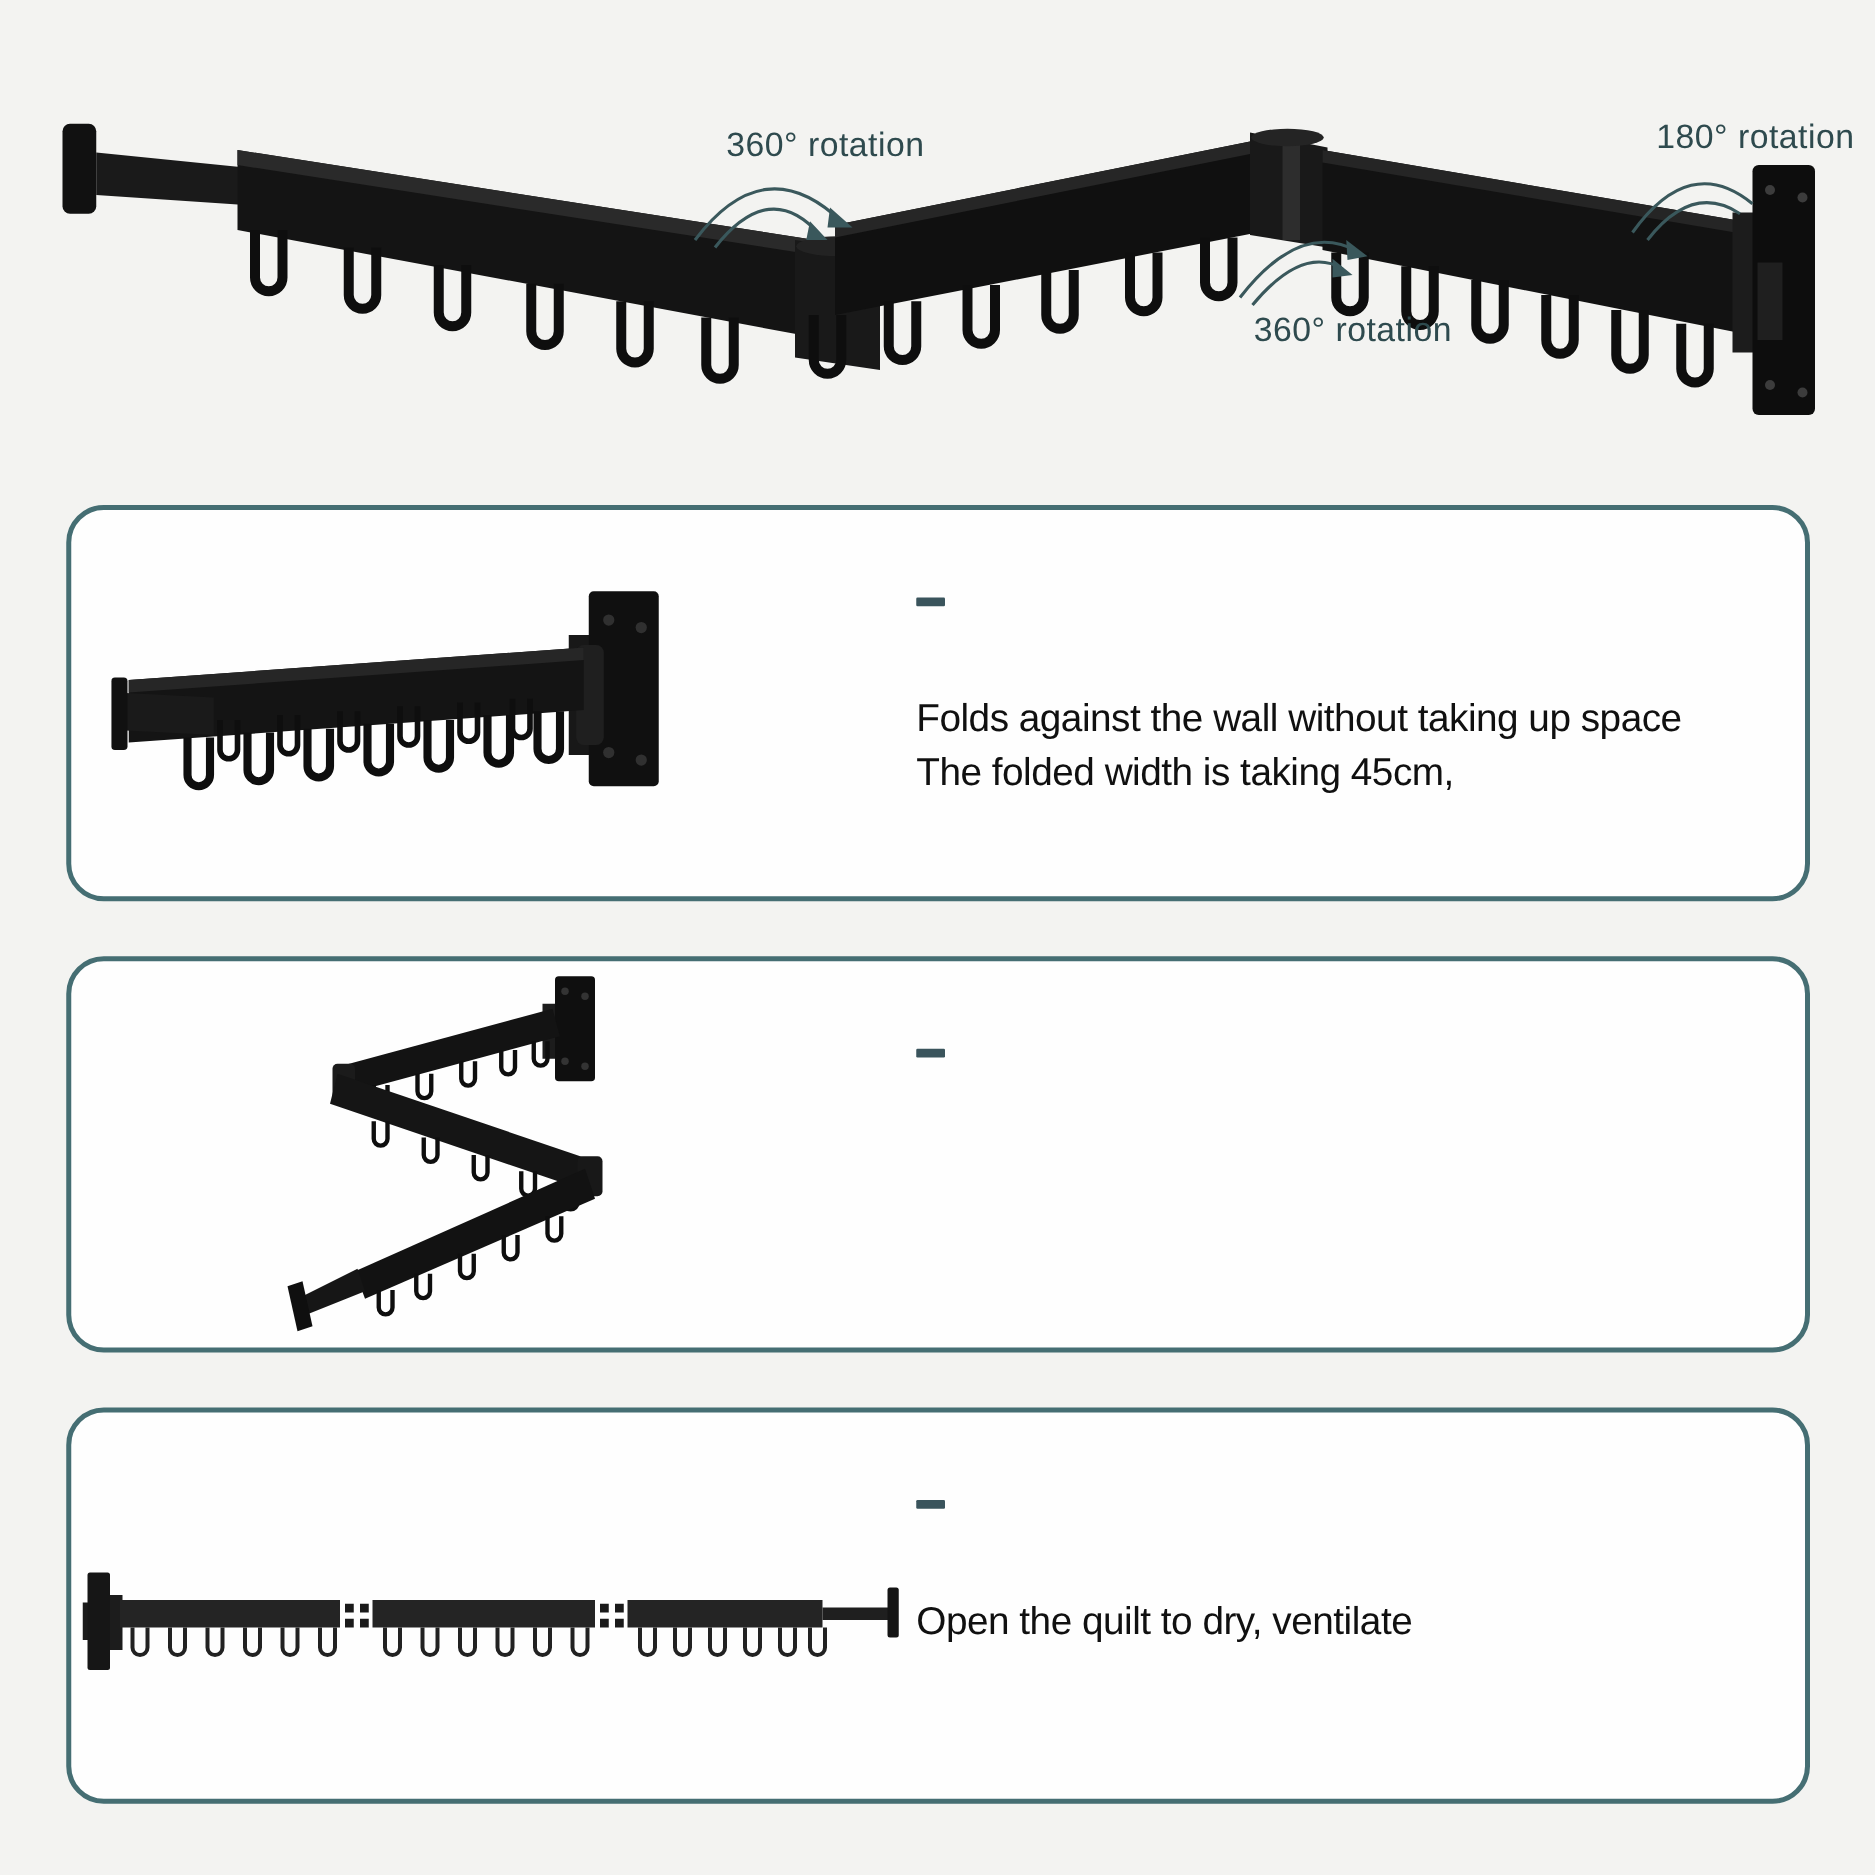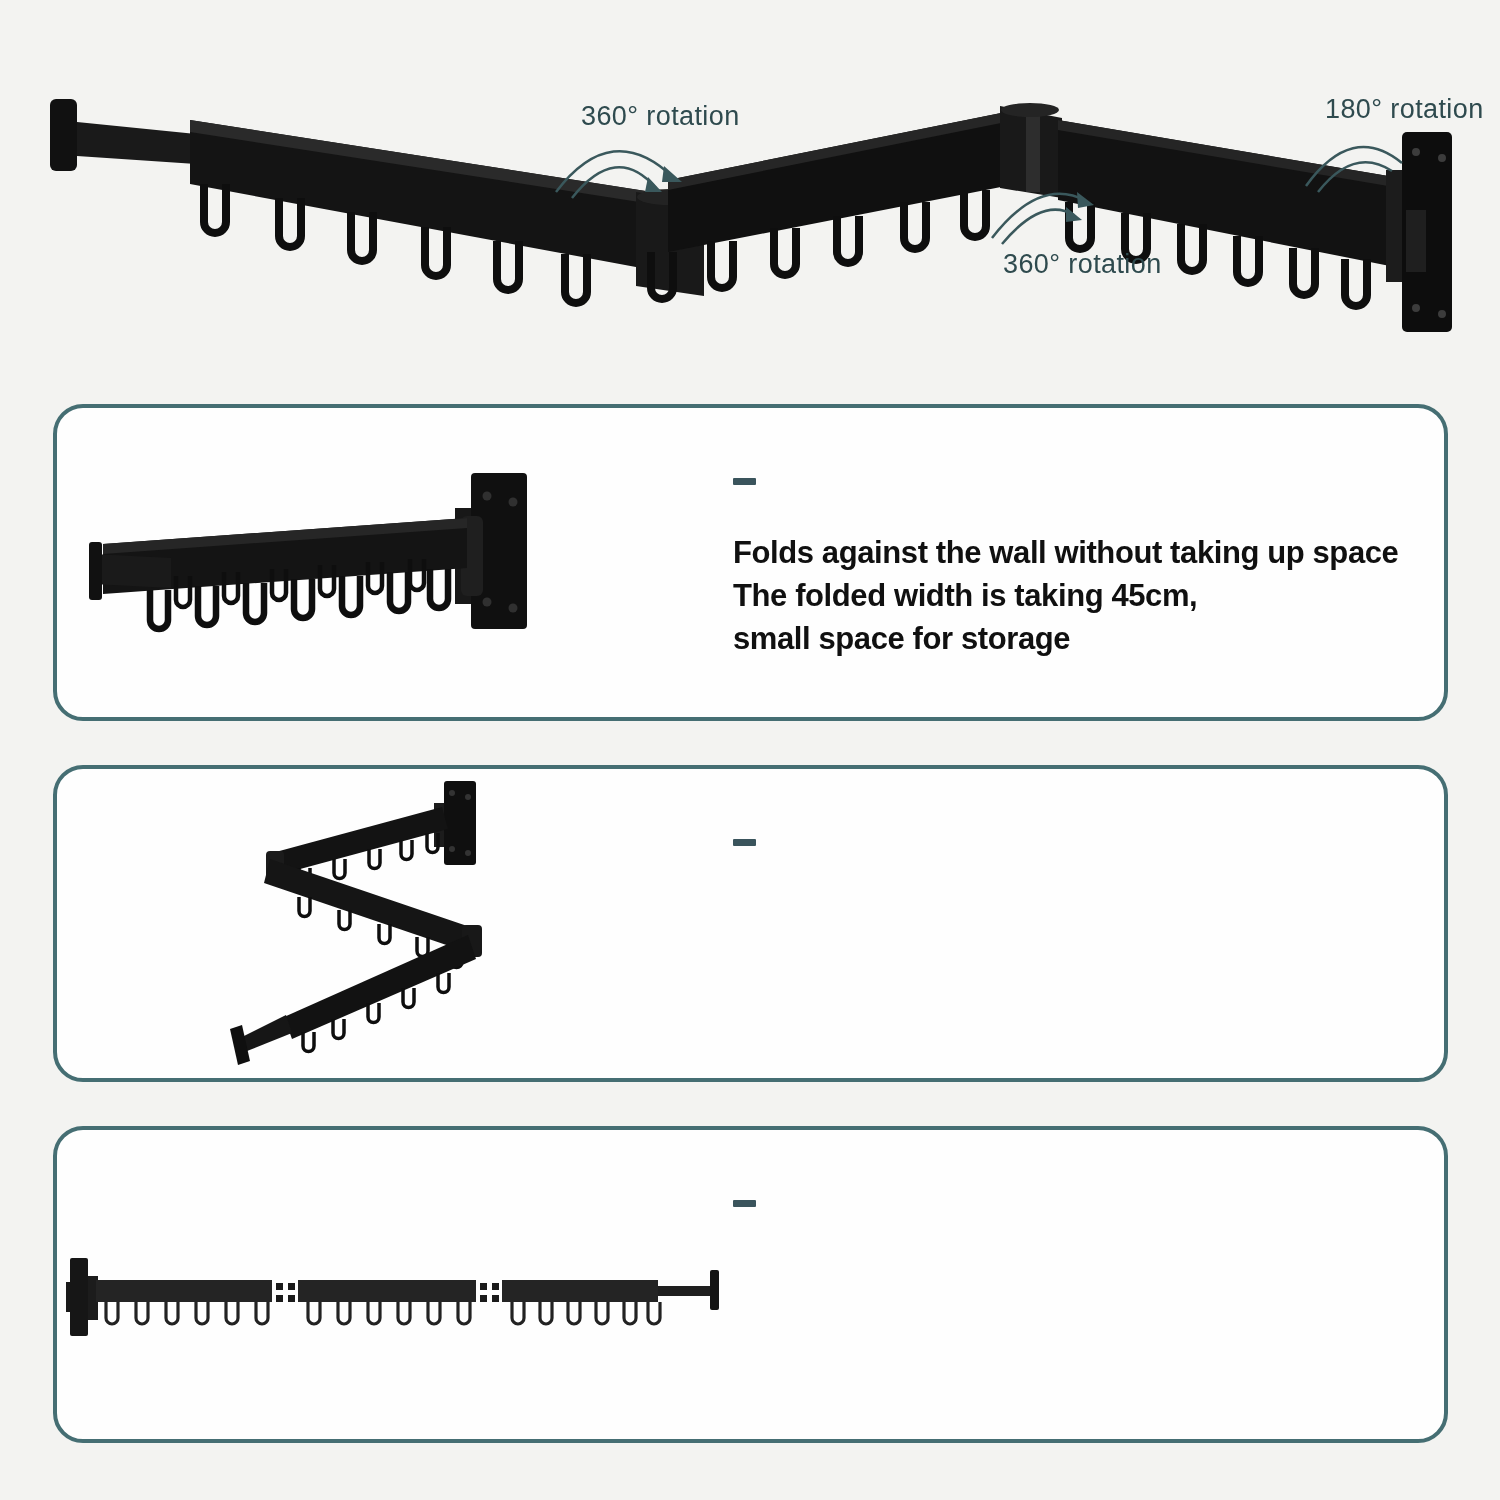--- a/index.html
+++ b/index.html
@@ -28,22 +28,22 @@
     background:#fefefe;border:4px solid #456e73;border-radius:30px;
     box-sizing:border-box;
   }
   .card-1{top:404px;}
   .card-2{top:765px;}
   .card-3{top:1126px;}
   .card svg{position:absolute;}
   .card-text{position:absolute;left:676px;top:70px;}
   .dash{width:23px;height:7px;background:#3a545c;border-radius:1px;}
   .card-lines{
-    margin-top:46px;
-    font-size:31px;line-height:43px;font-weight:700;
+    margin-top:68px;
+    font-size:31px;line-height:43px;font-weight:400;
     letter-spacing:-0.4px;color:#101010;
   }
   .card-lines p{margin:0;white-space:nowrap;}
   .hook{stroke:#0e0e0e;fill:none;}
   .hook-outline{stroke:#222;fill:none;}
   .arc{stroke:#3a585c;stroke-width:2.5;fill:none;}
   .arrow{fill:#3a585c;}
 </style>
 </head>
 <body>
@@ -180,21 +180,20 @@
         <path class="hook" stroke-width="6.5" d="M253,120 v30 a9,9 0 0 0 18,0 v-30"></path>
         <path class="hook" stroke-width="6.5" d="M301,116 v30 a9,9 0 0 0 18,0 v-30"></path>
         <path class="hook" stroke-width="6.5" d="M341,113 v30 a9,9 0 0 0 18,0 v-30"></path>
       </g>
     </svg>
     <div class="card-text">
       <div class="dash"></div>
       <div class="card-lines">
         <p>Folds against the wall without taking up space</p>
         <p>The folded width is taking 45cm,</p>
-        <p>small space for storage</p>
       </div>
     </div>
   </div>
 
   <div class="card card-2">
     <svg width="400" height="300" viewBox="0 0 400 300" style="left:87px;top:8px;">
       <g>
         <rect x="290" y="26" width="12" height="44" fill="#1c1c1c"></rect>
         <rect x="300" y="4" width="32" height="84" rx="3" fill="#0f0f0f"></rect>
         <circle cx="308" cy="16" r="3" fill="#333"></circle>
@@ -281,17 +280,18 @@
         <path class="hook-outline" stroke-width="3.2" d="M474,48 v16 a6,6 0 0 0 12,0 v-16"></path>
         <path class="hook-outline" stroke-width="3.2" d="M502,48 v16 a6,6 0 0 0 12,0 v-16"></path>
         <path class="hook-outline" stroke-width="3.2" d="M530,48 v16 a6,6 0 0 0 12,0 v-16"></path>
         <path class="hook-outline" stroke-width="3.2" d="M558,48 v16 a6,6 0 0 0 12,0 v-16"></path>
         <path class="hook-outline" stroke-width="3.2" d="M582,48 v16 a6,6 0 0 0 12,0 v-16"></path>
       </g>
     </svg>
     <div class="card-text">
       <div class="dash"></div>
       <div class="card-lines">
+        <p>Open the quilt to dry, ventilate</p>
       </div>
     </div>
   </div>
 
 </div>
 
 </body></html>

